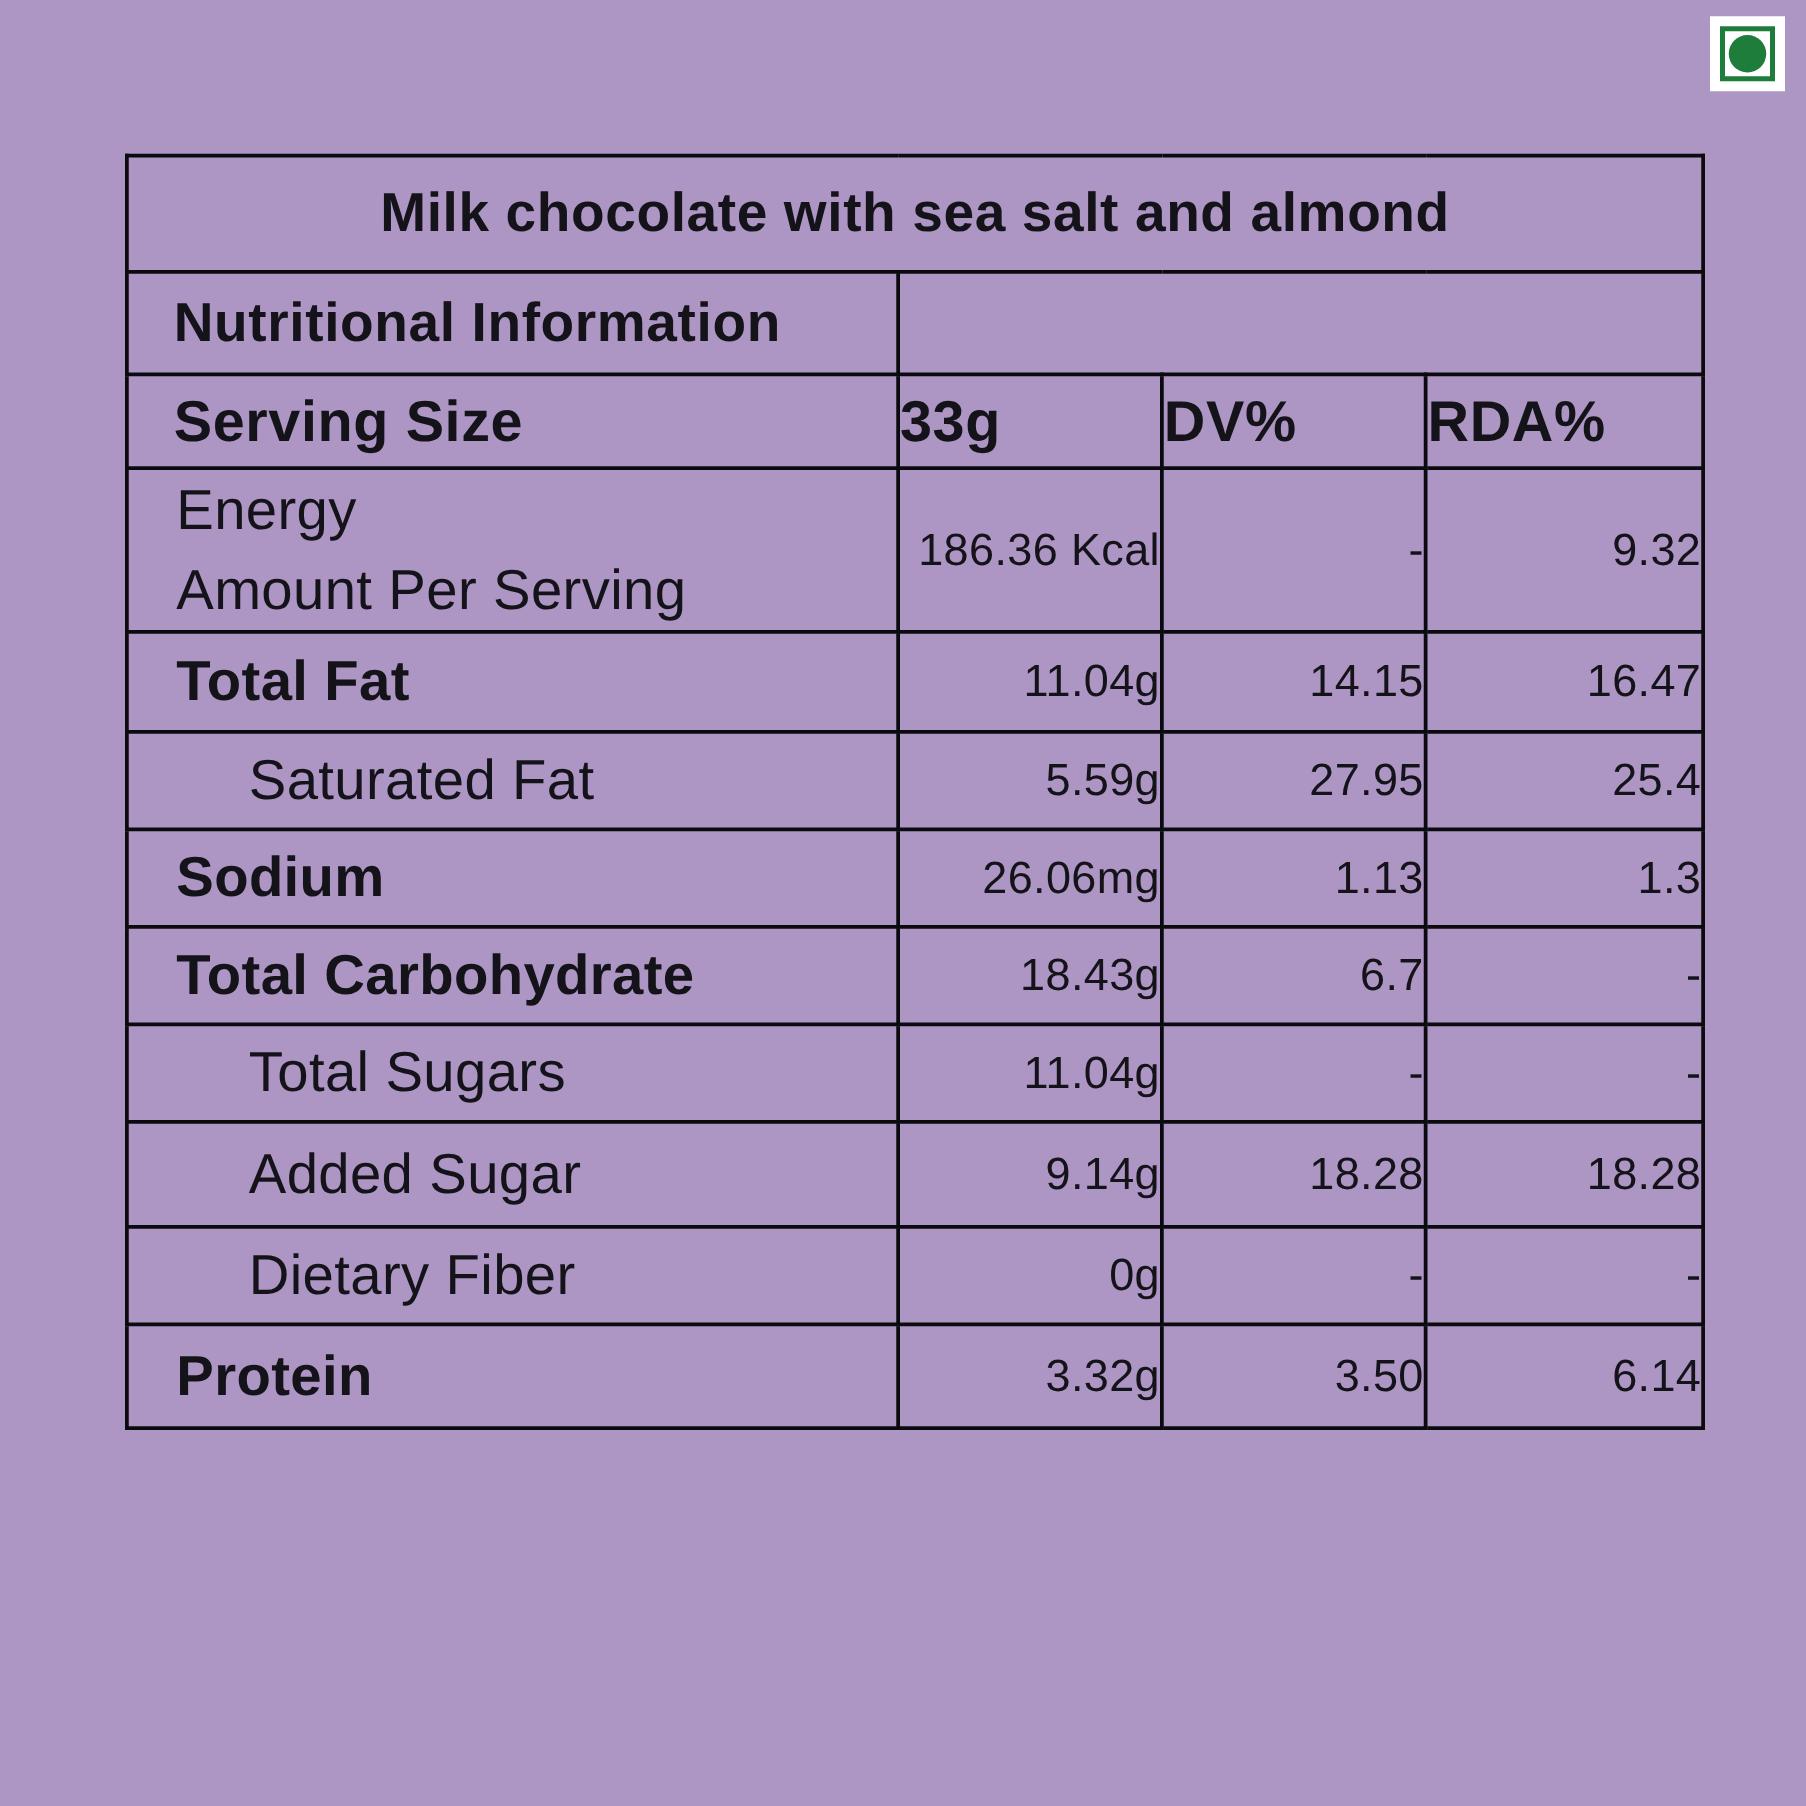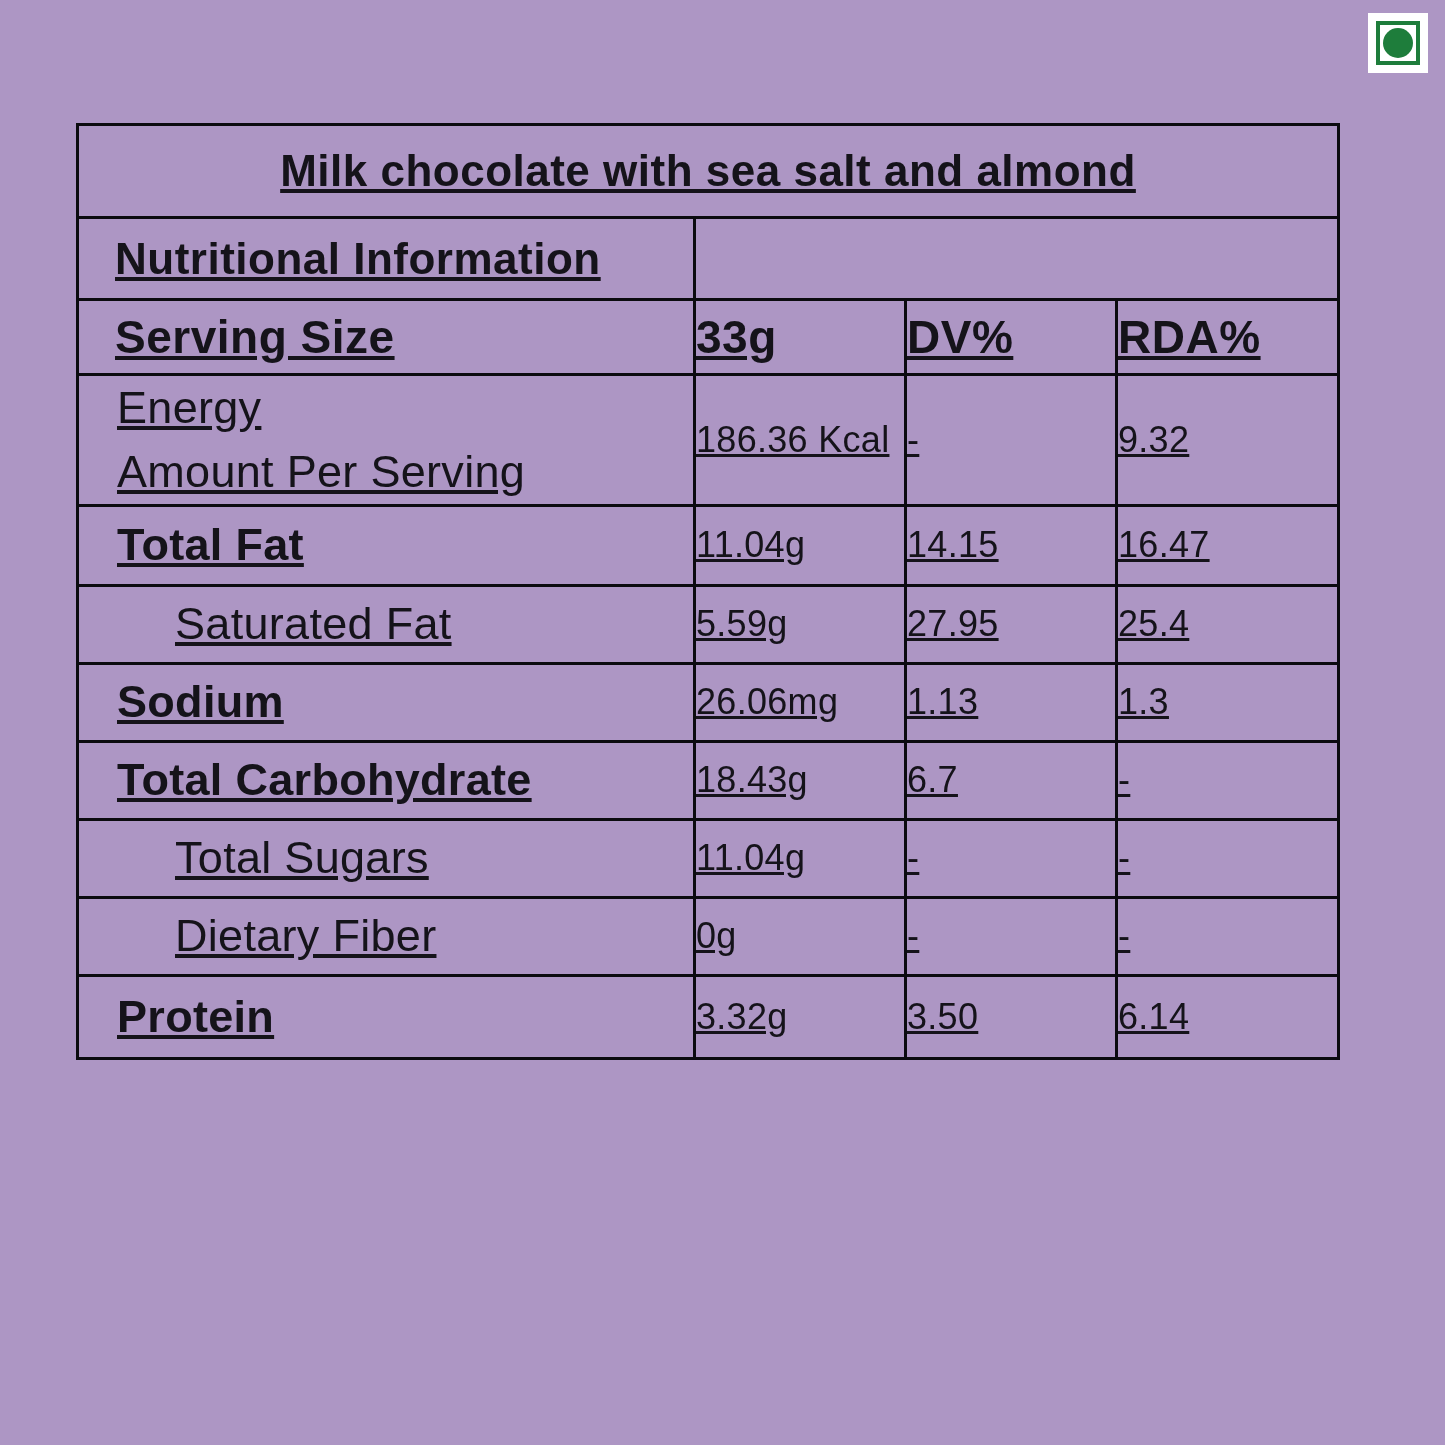--- a/index.html
+++ b/index.html
@@ -27,25 +27,24 @@
   }
   .veg-mark .veg-dot {
     width: 30px; height: 30px;
     border-radius: 50%;
     background: #1E7D3B;
   }
 
   
   table.nutrition {
     position: absolute;
-    left: 76px; top: 123px;
+    left: 100px; top: 123px;
     width: 1261px;
     border-collapse: collapse;
     table-layout: fixed;
-    text-decoration: underline;
   }
   table.nutrition td {
     border: 3px solid #0B0B0F;
     vertical-align: middle;
     background: transparent;
   }
 
   .title-cell {
     text-align: center;
     font-size: 44px;
@@ -78,21 +77,21 @@
     white-space: pre-line;
     line-height: 1.42;
     letter-spacing: 0.3px;
   }
   .label.bold { font-weight: bold; }
   .label.indent { padding-left: 96px; }
 
   .val {
     font-size: 36px;
     font-weight: normal;
-    text-align: left;
+    text-align: right;
     letter-spacing: 0.3px;
   }
 </style>
 </head>
 <body>
 
 <div class="veg-mark">
   <div class="veg-square">
     <div class="veg-dot"></div>
   </div>
@@ -161,20 +160,26 @@
     <td class="val">-</td>
   </tr>
 
   <tr style="height:78px">
     <td class="label indent">Total Sugars</td>
     <td class="val">11.04g</td>
     <td class="val">-</td>
     <td class="val">-</td>
   </tr>
 
+  <tr style="height:84px">
+    <td class="label indent">Added Sugar</td>
+    <td class="val">9.14g</td>
+    <td class="val">18.28</td>
+    <td class="val">18.28</td>
+  </tr>
 
   <tr style="height:78px">
     <td class="label indent">Dietary Fiber</td>
     <td class="val">0g</td>
     <td class="val">-</td>
     <td class="val">-</td>
   </tr>
 
   <tr style="height:83px">
     <td class="label bold">Protein</td>

